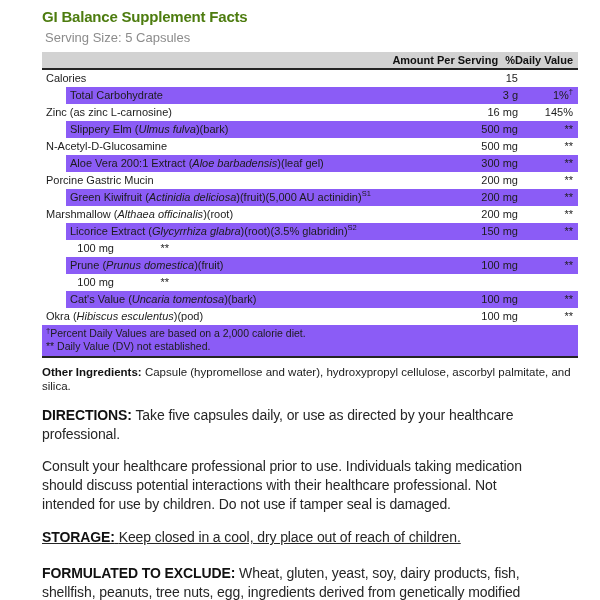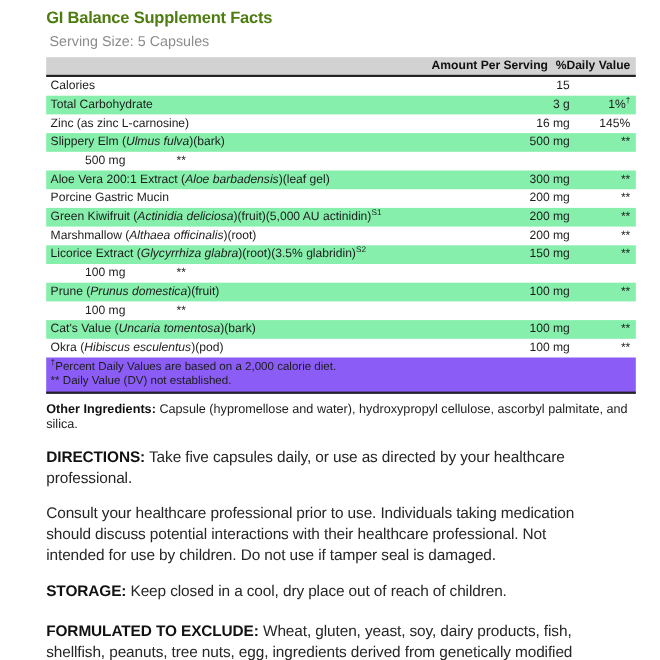--- a/index.html
+++ b/index.html
@@ -30,21 +30,21 @@
     padding:0 5px 0 4px;
   }
   .thead .col-amount { flex:1; text-align:right; }
   .thead .col-dv { margin-left:7px; white-space:nowrap; }
 
   .trow {
     display:flex;
     font-size:11px; line-height:13px;
     padding:2px 5px 2px 4px;
   }
-  .trow.shaded { background:#86efac; }
+  .trow.shaded { background:#8b5cf6;margin-left:24px; }
   .cell-name { flex:1; padding-right:6px; }
   .cell-amount { width:68px; text-align:right; white-space:nowrap; }
   .cell-dv { width:55px; text-align:right; white-space:nowrap; }
 
   .tfoot {
     background:#8b5cf6;
     border-bottom:2px solid #242424;
     font-size:10.5px; line-height:13px;
     padding:2px 5px 3px 4px;
   }
@@ -58,21 +58,21 @@
     white-space:pre-line;
   }
   .para {
     font-size:14px; line-height:19px;
     margin:13px 0 0 0;
     color:#262626;
     white-space:pre-line;
     letter-spacing:-0.1px;
   }
   .para.consult { margin-top:13px; }
-  .para.storage { margin-top:14px; }
+  .para.storage { margin-top:14px;text-decoration:underline; }
   .para.formulated { margin-top:17px; }
   b.lbl { color:#111; }
 </style>
 </head>
 <body>
 
 <div class="label-wrap">
 
   <div class="title">GI Balance Supplement Facts</div>
   <div class="serving">Serving Size: 5 Capsules</div>
@@ -97,20 +97,21 @@
         <div class="cell-name"><span>Zinc (as zinc L-carnosine)</span></div>
         <div class="cell-amount">16 mg</div>
         <div class="cell-dv"><span>145%</span></div>
       </div>
       <div class="trow shaded">
         <div class="cell-name"><span>Slippery Elm (</span><span class="it">Ulmus fulva</span><span>)(bark)</span></div>
         <div class="cell-amount">500 mg</div>
         <div class="cell-dv"><span>**</span></div>
       </div>
       <div class="trow">
+        <div class="cell-name"><span>N-Acetyl-D-Glucosamine</span></div>
         <div class="cell-amount">500 mg</div>
         <div class="cell-dv"><span>**</span></div>
       </div>
       <div class="trow shaded">
         <div class="cell-name"><span>Aloe Vera 200:1 Extract (</span><span class="it">Aloe barbadensis</span><span>)(leaf gel)</span></div>
         <div class="cell-amount">300 mg</div>
         <div class="cell-dv"><span>**</span></div>
       </div>
       <div class="trow">
         <div class="cell-name"><span>Porcine Gastric Mucin</span></div>

